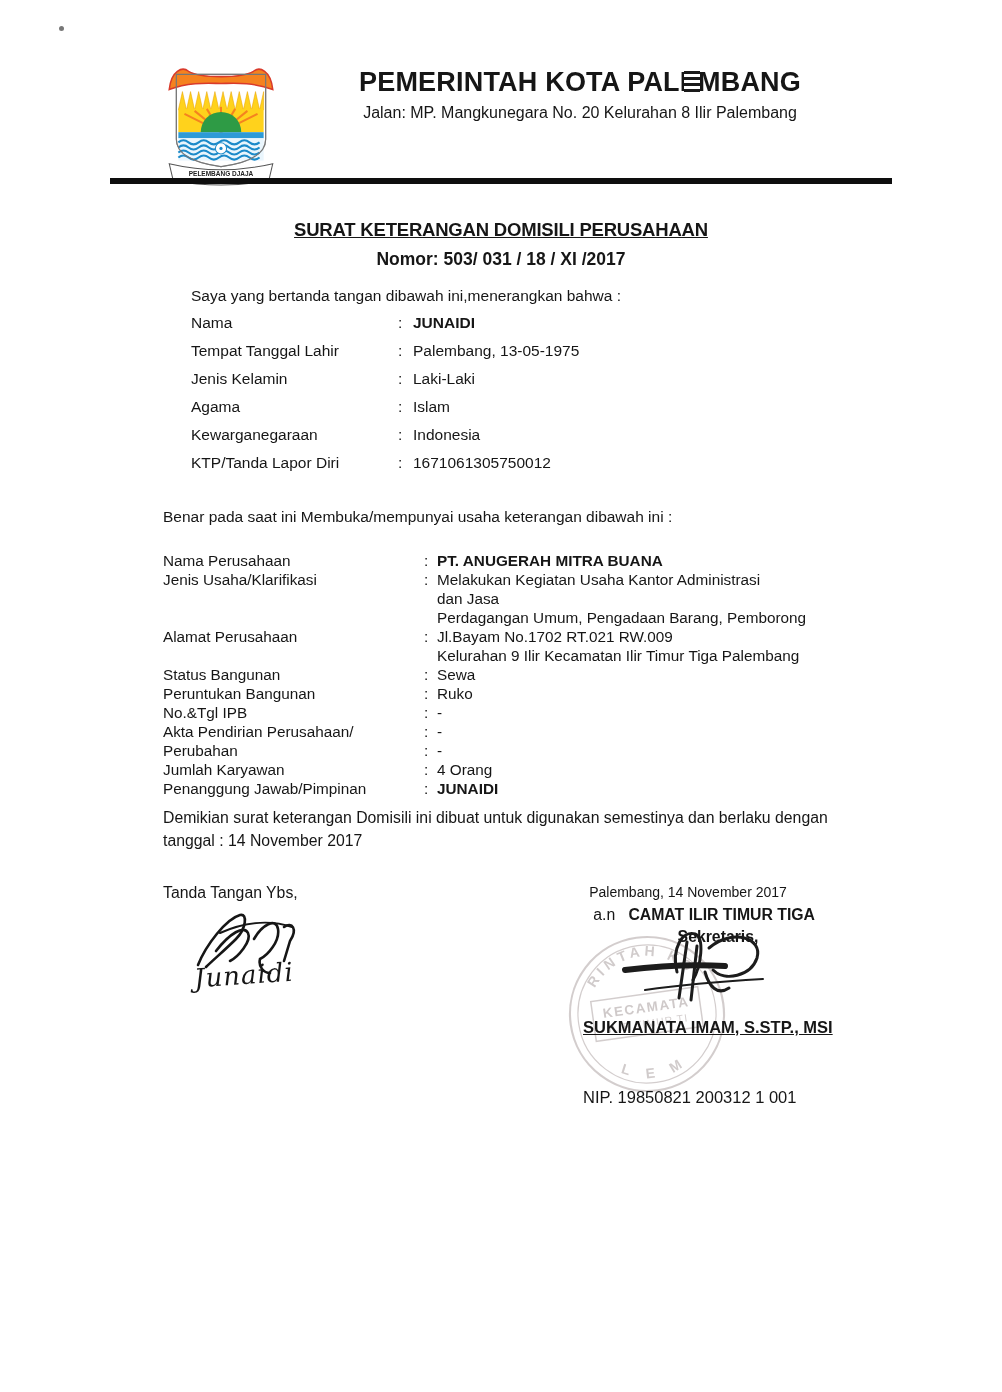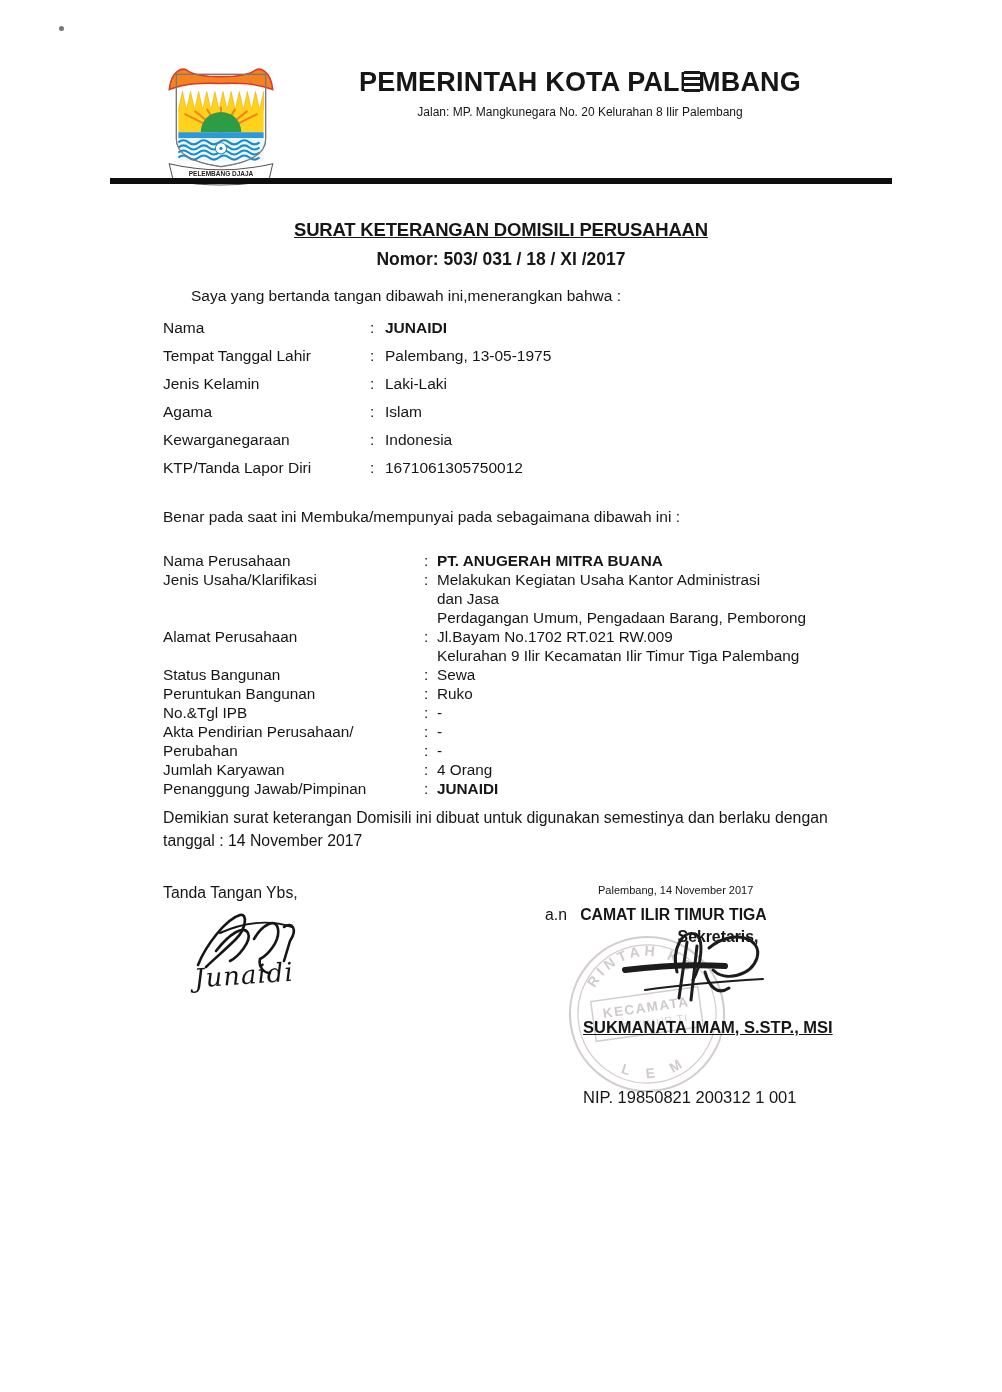--- a/index.html
+++ b/index.html
@@ -6,50 +6,50 @@
   .page{
     position:relative;width:1002px;height:1392px;background:#ffffff;
     font-family:"Liberation Sans","DejaVu Sans",sans-serif;color:#161616;
     overflow:hidden;
   }
   
   .logo{position:absolute;left:162px;top:52px;width:118px;height:134px;}
   .header-text{position:absolute;left:290px;top:66px;width:580px;text-align:center;}
   .header-gov{font-size:27px;font-weight:bold;line-height:33px;letter-spacing:0.2px;}
   .header-district{font-size:35px;font-weight:bold;line-height:41px;letter-spacing:0.4px;}
-  .header-addr{font-size:12px;line-height:21px;margin-top:3px;}
+  .header-addr{font-size:16px;line-height:21px;margin-top:3px;}
   .rule{position:absolute;left:110px;top:178px;width:782px;height:6px;background:#0e0e0e;}
   .e-artifact{position:absolute;left:684px;top:71px;width:16px;height:23px;
     background:repeating-linear-gradient(to bottom,#1a1a1a 0 2.6px,#ffffff 2.6px 6px);}
   .dot-artifact{position:absolute;left:59px;top:26px;width:5px;height:5px;border-radius:50%;background:#4a4a4a;opacity:.75;}
   
   .doc-title{position:absolute;left:0;top:219px;width:1002px;text-align:center;}
   .doc-title-main{font-size:18.5px;font-weight:bold;text-decoration:underline;letter-spacing:-0.2px;}
   .doc-title-num{font-size:17.5px;font-weight:bold;margin-top:8px;}
   
   .intro{position:absolute;left:163px;top:287px;font-size:15.5px;margin-left:28px;}
   .ptable{position:absolute;left:163px;top:314px;width:620px;font-size:15.5px;}
-  .prow{display:flex;align-items:center;height:28px;}
+  .prow{display:flex;align-items:flex-start;height:28px;margin-left:28px;}
   .plabel{width:207px;flex:none;}
   .pcolon{width:15px;flex:none;}
   .binto{position:absolute;left:163px;top:508px;font-size:15.5px;}
   .ctable{position:absolute;left:163px;top:551px;width:710px;font-size:15.3px;line-height:19px;}
   .crow{display:flex;align-items:flex-start;}
   .clabel{width:261px;flex:none;}
   .ccolon{width:13px;flex:none;}
   .cvalue{flex:1;}
   .bold{font-weight:bold;}
   .closing{position:absolute;left:163px;top:806px;width:710px;font-size:15.8px;line-height:23px;}
   
   .sig-left-label{position:absolute;left:163px;top:884px;font-size:15.8px;}
   .sig-left-scribble{position:absolute;left:186px;top:903px;width:124px;height:82px;}
   .sig-left-name{position:absolute;left:194px;top:960px;font-family:"DejaVu Serif",serif;
     font-style:italic;font-size:26px;transform:rotate(-4deg);letter-spacing:1px;}
-  .sig-place-date{position:absolute;left:598px;top:884px;width:240px;font-size:11px;}
-  .sig-an-line{position:absolute;left:545px;top:906px;width:270px;text-align:left;font-size:15.8px;}
+  .sig-place-date{position:absolute;left:568px;top:884px;width:240px;text-align:center;font-size:14px;}
+  .sig-an-line{position:absolute;left:545px;top:906px;width:270px;text-align:right;font-size:15.8px;}
   .sig-role{position:absolute;left:598px;top:928px;width:240px;text-align:center;font-size:15.8px;font-weight:bold;}
   .stamp{position:absolute;left:533px;top:930px;width:232px;height:168px;z-index:1;}
   .sig-right-scribble{position:absolute;left:617px;top:926px;width:152px;height:84px;z-index:2;}
   .sig-right-name{position:absolute;left:583px;top:1018px;font-size:16.5px;font-weight:bold;
     text-decoration:underline;z-index:3;}
   .sig-right-nip{position:absolute;left:583px;top:1088px;font-size:16.5px;z-index:3;}
 </style>
 </head>
 <body>
 
@@ -127,21 +127,21 @@
       <span class="pcolon">:</span>
       <span>Indonesia</span>
     </div>
     <div class="prow">
       <span class="plabel">KTP/Tanda Lapor Diri</span>
       <span class="pcolon">:</span>
       <span>1671061305750012</span>
     </div>
   </div>
 
-  <div class="binto">Benar pada saat ini Membuka/mempunyai pada sebagaimana dibawah ini :</div>
+  <div class="binto">Benar pada saat ini Membuka/mempunyai usaha keterangan dibawah ini :</div>
 
   <div class="ctable">
     <div class="crow">
       <span class="clabel">Nama Perusahaan</span>
       <span class="ccolon">:</span>
       <div class="cvalue bold">PT. ANUGERAH MITRA BUANA</div>
     </div>
     <div class="crow">
       <span class="clabel">Jenis Usaha/Klarifikasi</span>
       <span class="ccolon">:</span>

